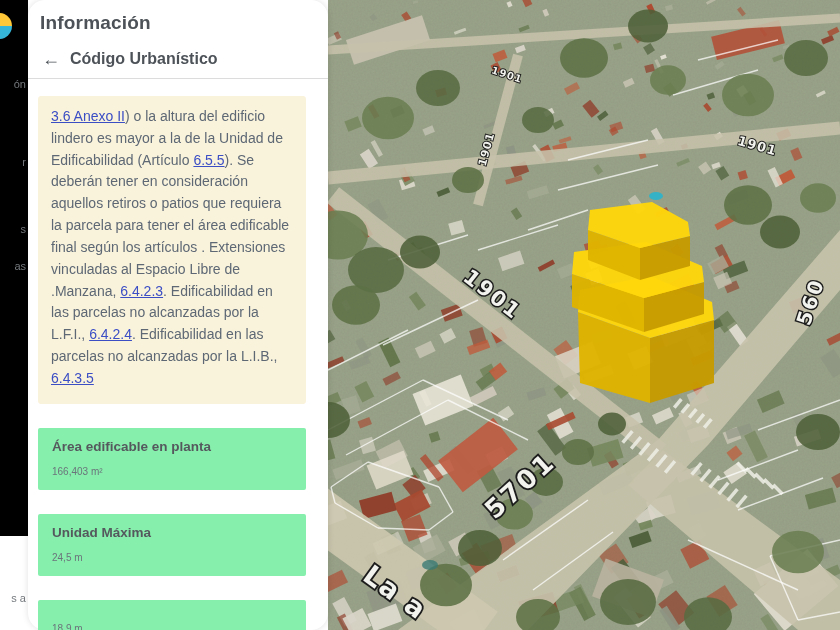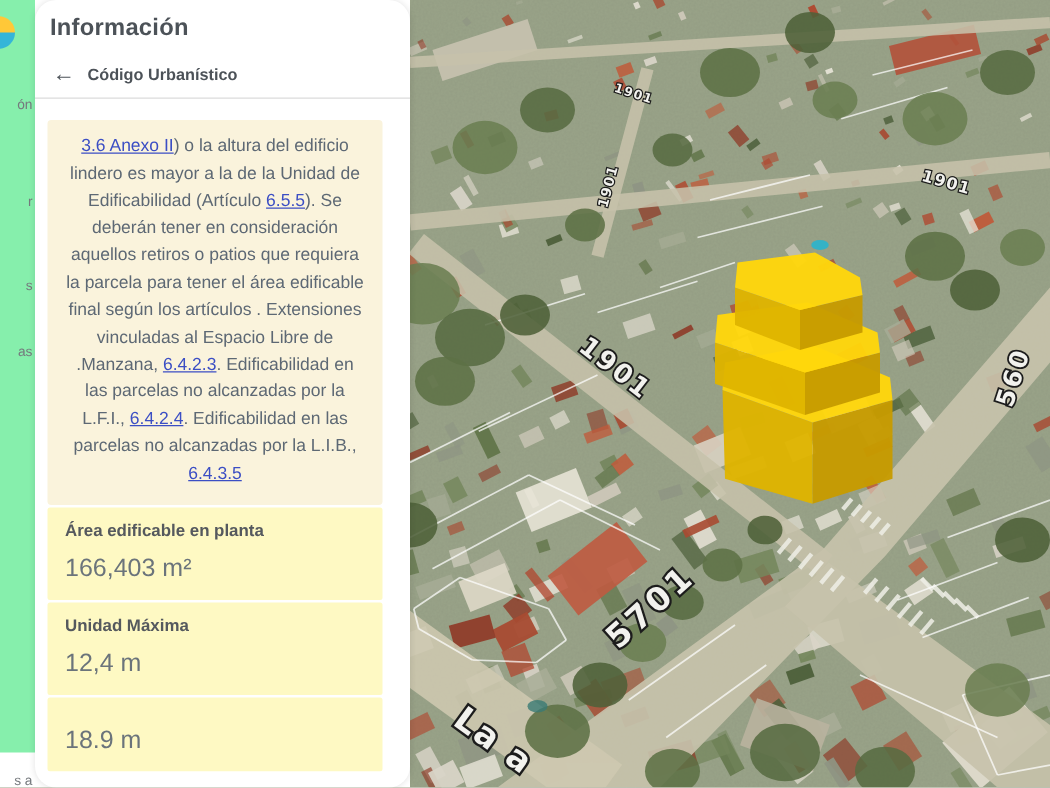--- a/index.html
+++ b/index.html
@@ -1,59 +1,59 @@
 <!DOCTYPE html>
 <html><head>
 <meta charset="utf-8">
 <style>
   * { margin:0; padding:0; box-sizing:border-box; }
   html,body { width:840px; height:630px; overflow:hidden; }
   body { font-family:"Liberation Sans", sans-serif; background:#ffffff; }
   .app { position:relative; width:840px; height:630px; display:flex; }
 
   
-  .rail { position:relative; width:28px; height:602px; background:#86efac; flex:0 0 28px; }
+  .rail { position:relative; width:28px; height:536px; background:#000000; flex:0 0 28px; }
   .rail-logo { position:absolute; left:-14px; top:13px; width:26px; height:26px; border-radius:50%;
                background:linear-gradient(to bottom,#ffc838 0 48%,#35b5d8 52% 100%); }
   .rail-frag { position:absolute; right:2px; font-size:11px; color:#75797d; white-space:nowrap; }
 
   
   .panel { position:relative; width:300px; height:630px; background:#ffffff; flex:0 0 300px;
            box-shadow:0 0 6px rgba(0,0,0,.12); z-index:2;border-radius:17px; }
   .panel-header { padding:12px 20px 0 12px; }
   .panel-title { font-size:19px; font-weight:700; color:#4c5258; letter-spacing:.2px; }
   .back-row { display:flex; align-items:center; gap:10px; margin:16px 0 10px 2px; cursor:pointer; }
   .back-arrow { font-size:18px; color:#4c5258; line-height:1; }
-  .back-label { font-size:13px; font-weight:700; color:#4c5258; }
+  .back-label { font-size:16px; font-weight:700; color:#4c5258; }
   .panel-divider { height:1px; background:#dcdcdc; width:100%; }
   .panel-body { padding:17px 22px 0 10px; }
   .note { background:#faf3dc; border-radius:3px; padding:10px 13px 14px 13px;
-          font-size:14px; line-height:1.56; color:#5d6874;text-align:center; }
+          font-size:14px; line-height:1.56; color:#5d6874; }
   .note a { color:#3b4ec4; text-decoration:underline; cursor:pointer; }
-  .card { background:#fef9c3; border-radius:2px; padding:11px 14px 13px 14px; margin-top:2px; }
+  .card { background:#86efac; border-radius:2px; padding:11px 14px 13px 14px; margin-top:24px; }
   .card-label { font-size:13.5px; font-weight:700; color:#55595e; }
-  .card-value { font-size:20px; color:#6b747b; margin-top:12px; }
+  .card-value { font-size:10px; color:#6b747b; margin-top:12px; }
 
   
   .map { position:relative; width:512px; height:630px; overflow:hidden; background:#99a389; }
   .map svg { display:block; }
 </style>
 </head>
 <body>
 
 <div class="app">
 
   <div class="rail">
     <div class="rail-logo"></div>
     <div id="rail-frags">
         <div class="rail-frag" style="top: 78px;">ón</div>
         <div class="rail-frag" style="top: 156px;">r</div>
         <div class="rail-frag" style="top: 223px;">s</div>
-        <div class="rail-frag" style="top: 276px;">as</div>
-        <div class="rail-frag" style="top: 619px;">s a</div>
+        <div class="rail-frag" style="top: 260px;">as</div>
+        <div class="rail-frag" style="top: 592px;">s a</div>
       </div>
   </div>
 
   <div class="panel">
     <div class="panel-header">
       <div class="panel-title">Información</div>
       <div class="back-row">
         <span class="back-arrow">←</span>
         <span class="back-label">Código Urbanístico</span>
       </div>
@@ -62,21 +62,21 @@
 
     <div class="panel-body">
       <div class="note" id="note"><a>3.6 Anexo II</a><span>) o la altura del edificio lindero es mayor a la de la Unidad de Edificabilidad (Artículo </span><a>6.5.5</a><span>). Se deberán tener en consideración aquellos retiros o patios que requiera la parcela para tener el área edificable final según los artículos . Extensiones vinculadas al Espacio Libre de .Manzana, </span><a>6.4.2.3</a><span>. Edificabilidad en las parcelas no alcanzadas por la L.F.I., </span><a>6.4.2.4</a><span>. Edificabilidad en las parcelas no alcanzadas por la L.I.B., </span><a>6.4.3.5</a></div>
 
       <div class="card">
         <div class="card-label">Área edificable en planta</div>
         <div class="card-value">166,403 m²</div>
       </div>
       <div class="card">
         <div class="card-label">Unidad Máxima</div>
-        <div class="card-value">12,4 m</div>
+        <div class="card-value">24,5 m</div>
       </div>
       <div class="card">
         <div class="card-value">18.9 m</div>
       </div>
 
     </div>
   </div>
 
   <div class="map">
     <svg id="mapsvg" width="512" height="630" viewBox="0 0 512 630" xmlns="http://www.w3.org/2000/svg">

